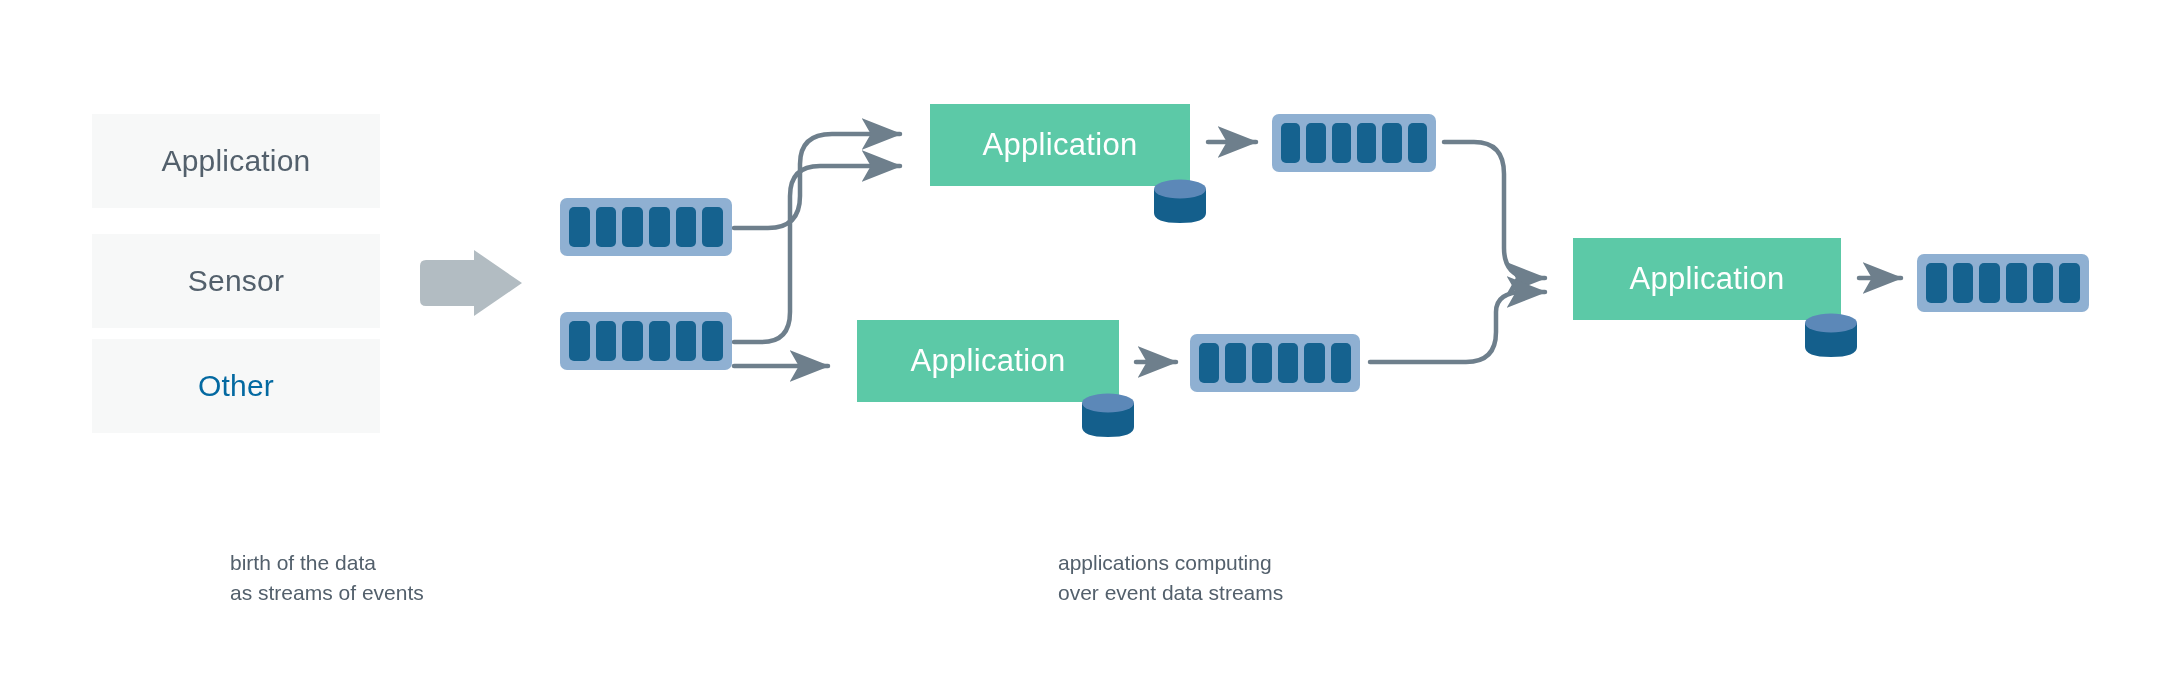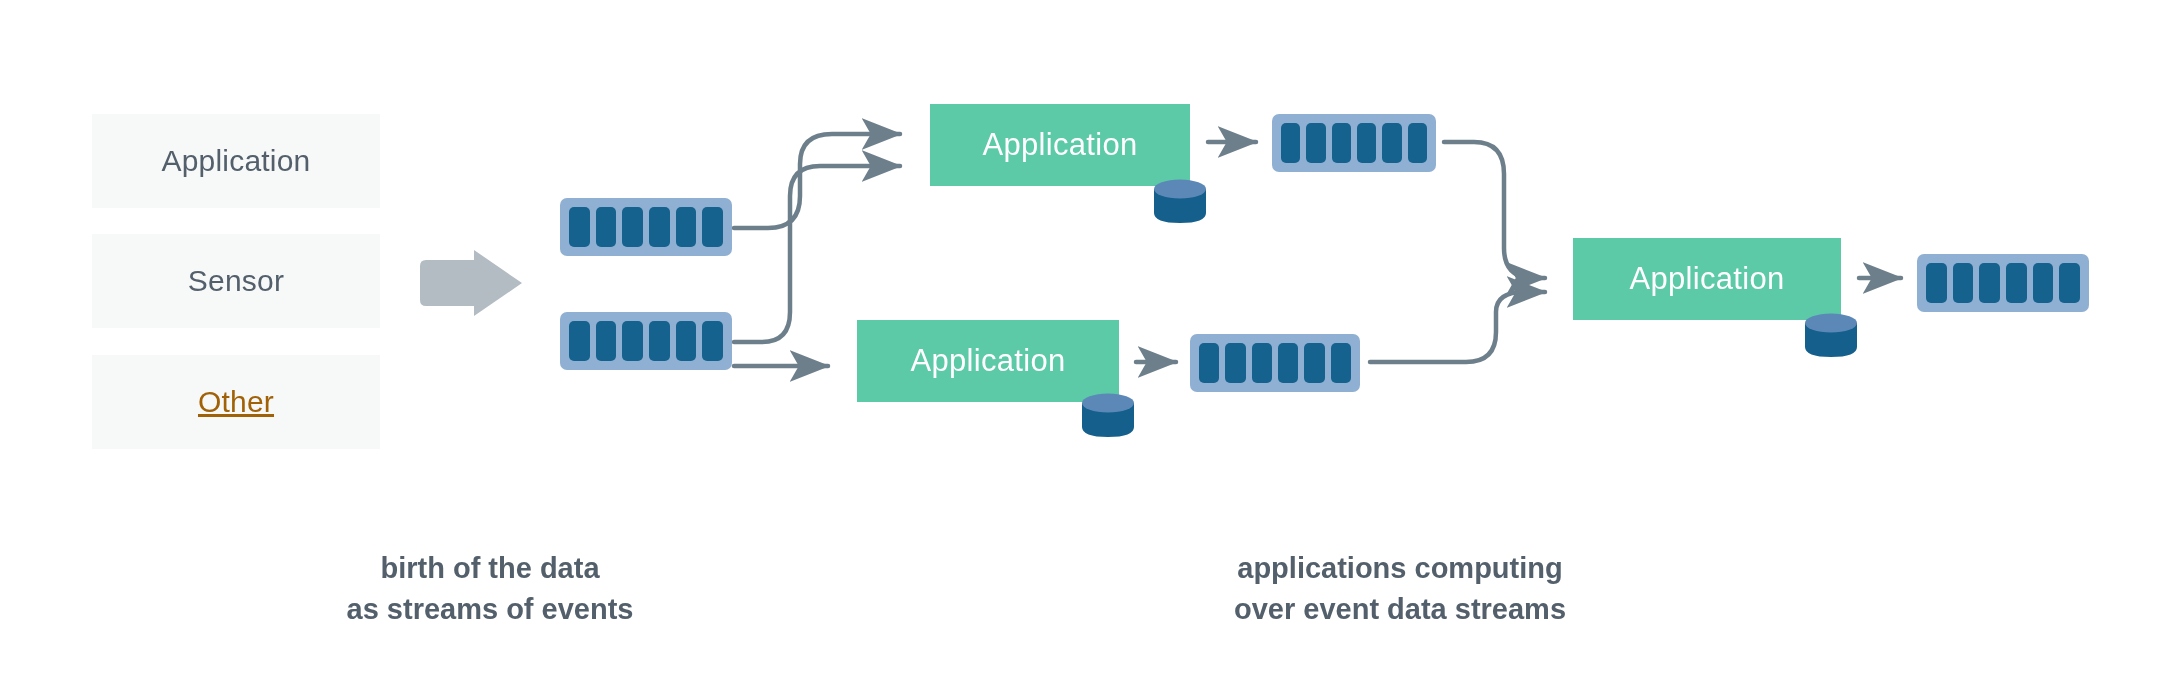--- a/index.html
+++ b/index.html
@@ -71,25 +71,23 @@
     letter-spacing: 0.3px;
   }
   
   .db-cylinder {
     position: absolute;
   }
   
   .caption {
     position: absolute;
     color: #53606c;
-    font-size: 29px;
+    font-size: 21px;
     line-height: 1.42;
-    text-align: center;
     white-space: pre-line;
-    font-weight: bold;
   }
 </style>
 </head>
 <body>
 
 <div id="diagram-root">
 
   <svg id="connector-layer" viewBox="0 0 2161 691" xmlns="http://www.w3.org/2000/svg">
     <defs>
       <marker id="arrowhead" markerWidth="9" markerHeight="7" refX="8.5" refY="3.5" orient="auto" markerUnits="strokeWidth">
@@ -108,21 +106,21 @@
       </g>
   </svg>
 
   <div id="source-list">
       <div class="source-box" style="left: 92px; top: 114px; width: 288px; height: 94px; background: rgb(247, 248, 248); color: rgb(83, 96, 108);">
         <span>Application</span>
       </div>
       <div class="source-box" style="left: 92px; top: 234px; width: 288px; height: 94px; background: rgb(247, 248, 248); color: rgb(83, 96, 108); justify-content: center;">
         <span>Sensor</span>
       </div>
-      <div class="source-box" style="left: 92px; top: 355px; width: 288px; height: 94px; background: rgb(247, 248, 248); color: #a16207; text-decoration: underline;">
+      <div class="source-box" style="left: 92px; top: 339px; width: 288px; height: 94px; background: rgb(247, 248, 248); color: #0369a1;">
         <span>Other</span>
       </div>
     </div>
 
   <div class="big-arrow" id="big-arrow" style="left: 416px; top: 248px;">
     <svg width="110" height="70" viewBox="0 0 110 70" xmlns="http://www.w3.org/2000/svg">
       <path d="M 4 18 Q 4 12 10 12 L 58 12 L 58 2 L 106 35 L 58 68 L 58 58 L 10 58 Q 4 58 4 52 Z" fill="#b2bcc2"></path>
     </svg>
   </div>
 
@@ -189,17 +187,17 @@
       </div>
       <div class="db-cylinder" style="left: 1803px; top: 312px;"><svg width="56" height="46" viewBox="0 0 56 46" xmlns="http://www.w3.org/2000/svg">
           <path d="M 2 11 L 2 35 Q 2 45 28 45 Q 54 45 54 35 L 54 11 Z" fill="#145f8c"></path>
           <ellipse cx="28" cy="11" rx="26" ry="9.5" fill="#5c88b8"></ellipse>
         </svg></div>
     </div>
 
   <div id="caption-list">
       <div class="caption" style="left: 230px; top: 548px; width: 520px; color: rgb(83, 96, 108);">birth of the data
 as streams of events</div>
-      <div class="caption" style="left: 1110px; top: 548px; width: 580px; color: rgb(83, 96, 108);">applications computing
+      <div class="caption" style="left: 1058px; top: 548px; width: 580px; color: rgb(83, 96, 108);">applications computing
 over event data streams</div>
     </div>
 
 </div>
 
 </body></html>

